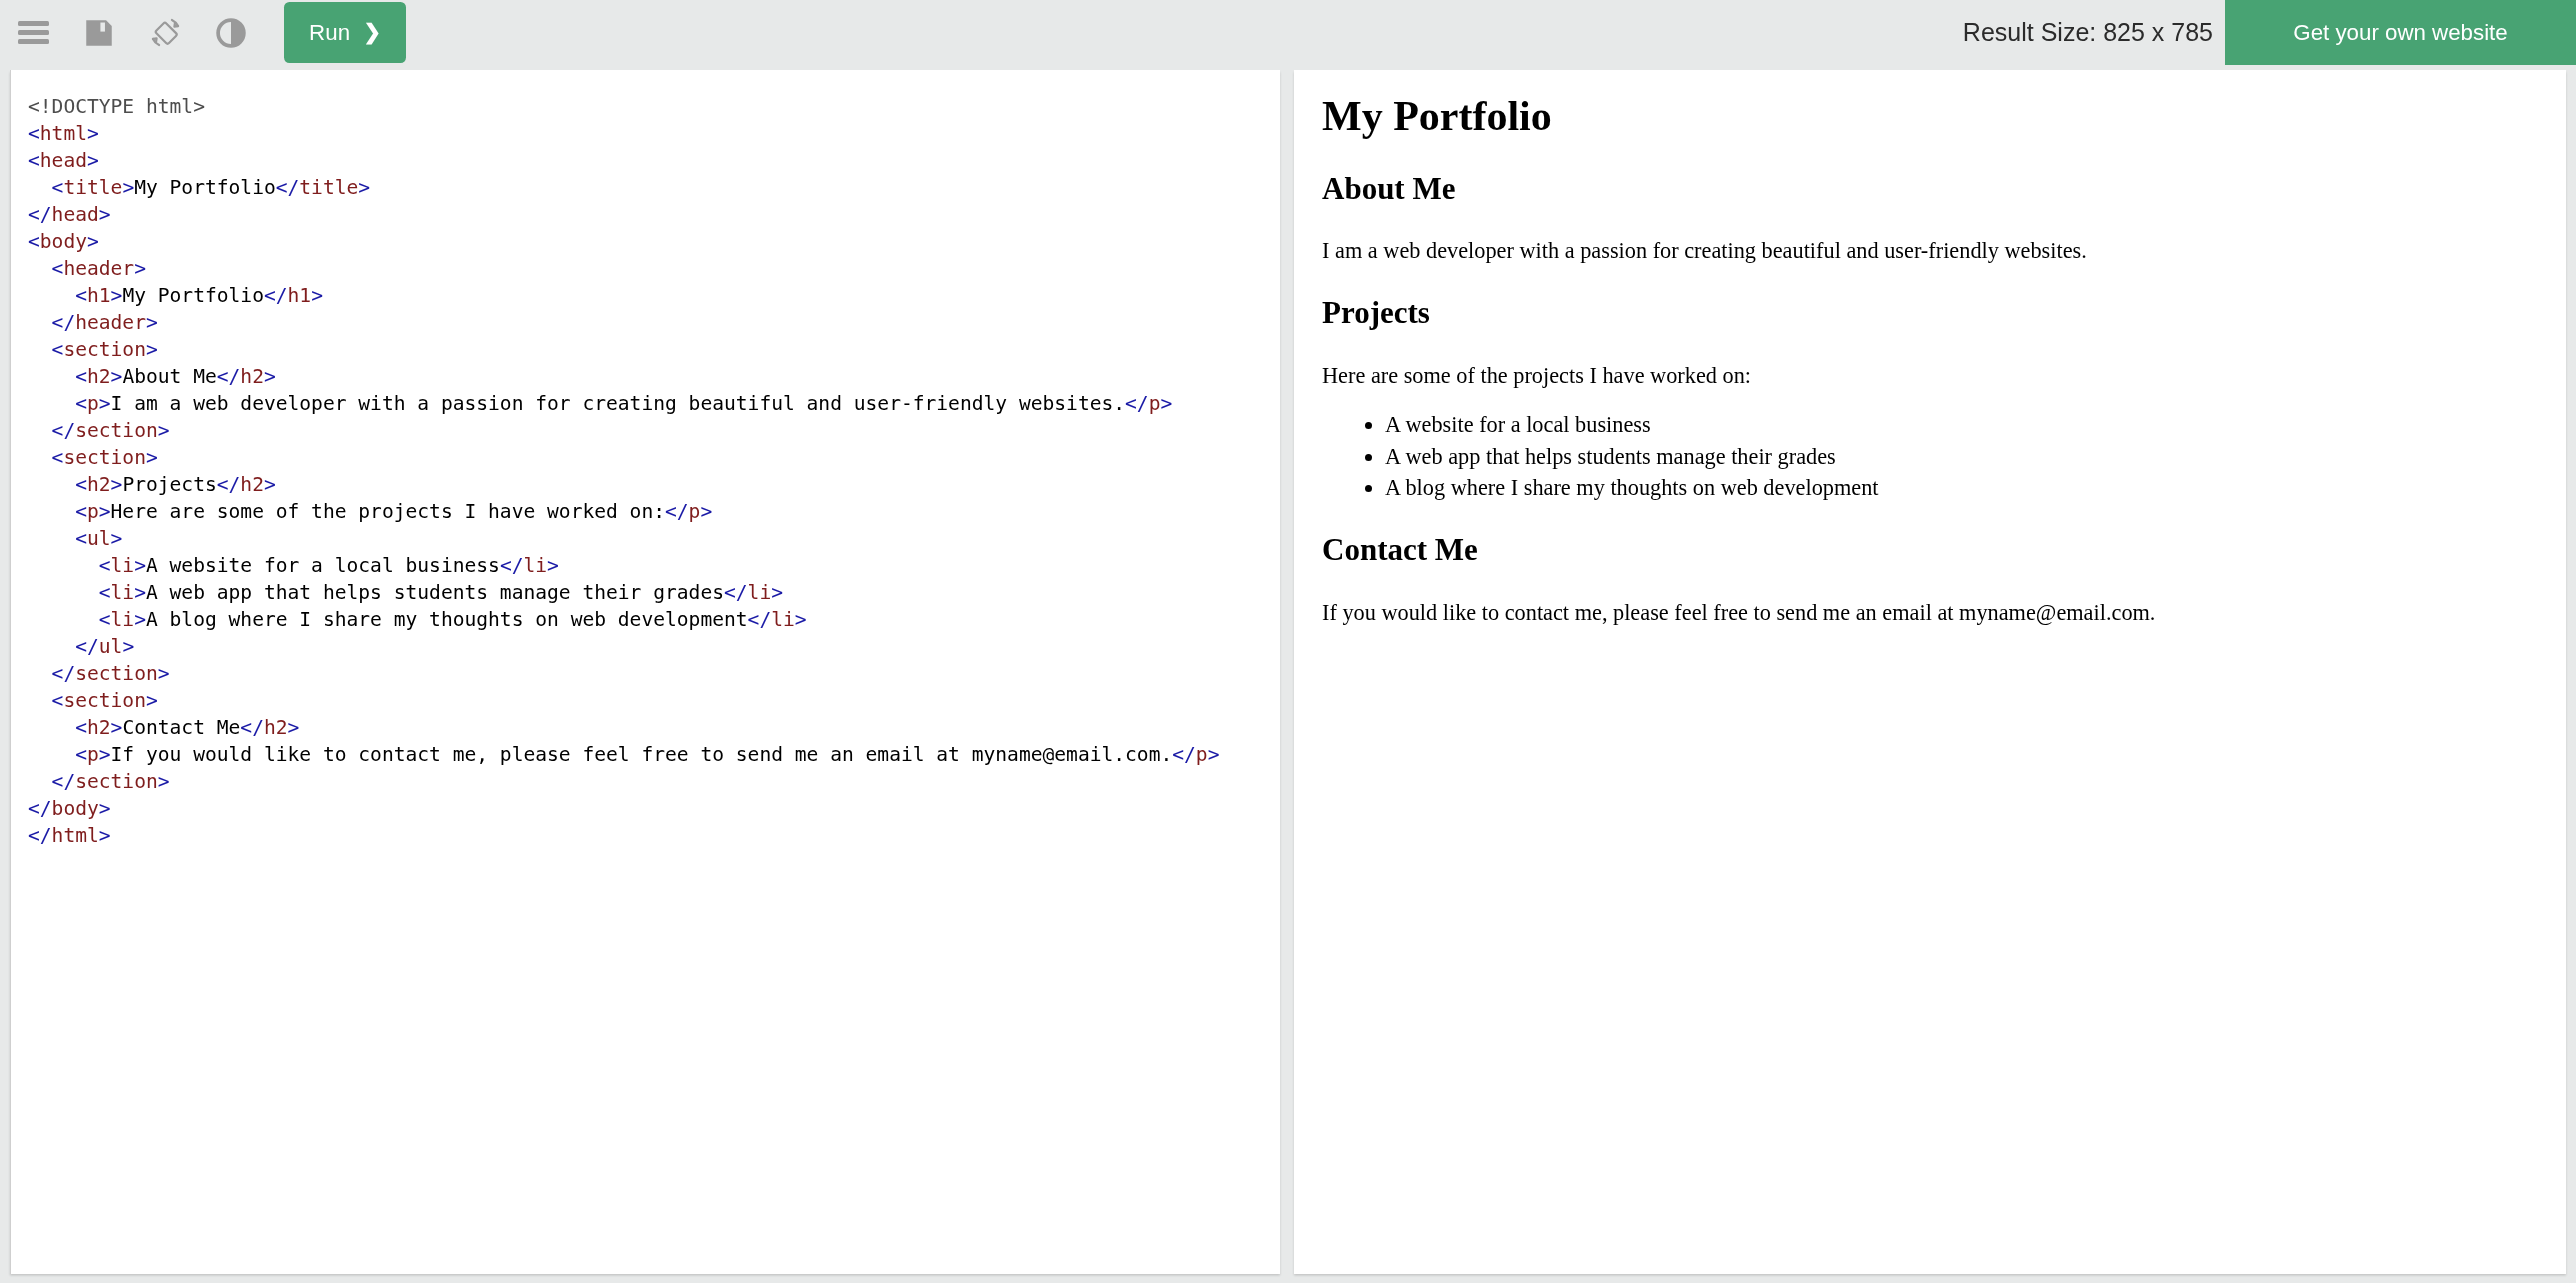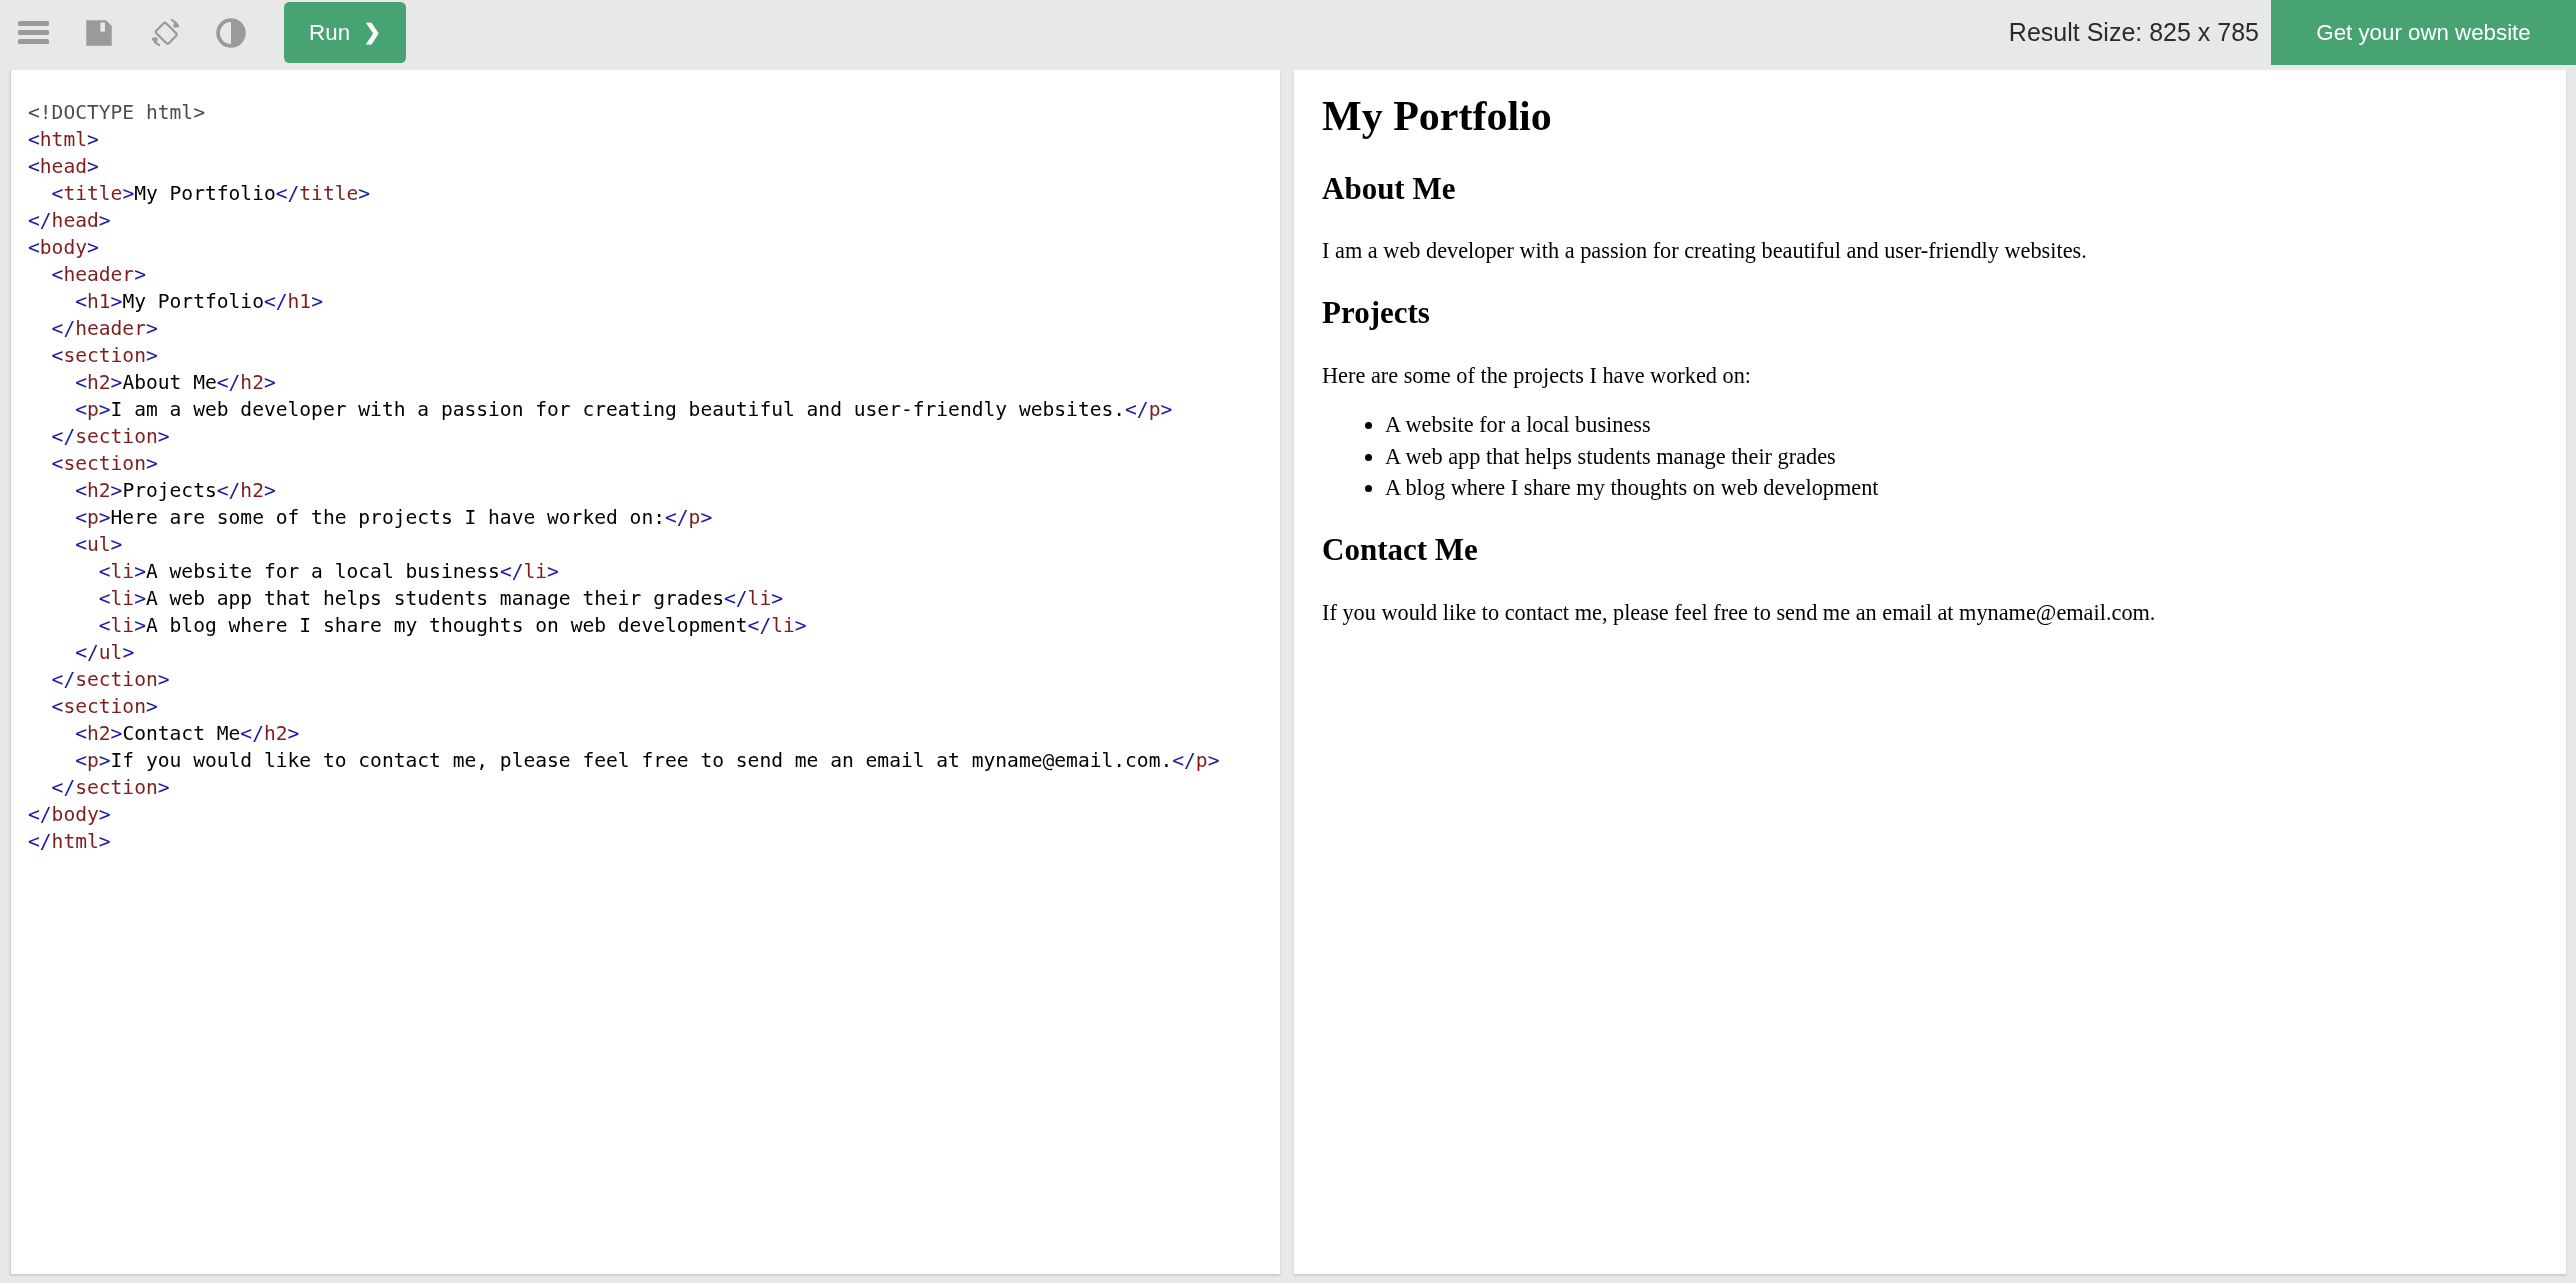--- a/index.html
+++ b/index.html
@@ -83,21 +83,21 @@
     height: 65px;
   }
   #result-size {
     color: #2b2b2b;
     font-size: 25px;
     font-family: "Liberation Sans", sans-serif;
     margin-right: 12px;
     white-space: nowrap;
   }
   #get-website-button {
-    width: 305px;
+    width: 351px;
     height: 65px;
     background: #48a373;
     color: #ffffff;
     font-size: 22.3px;
     font-family: "Liberation Sans", sans-serif;
     display: flex;
     align-items: center;
     justify-content: center;
     cursor: pointer;
     border: none;
@@ -119,21 +119,21 @@
     width: 1270px;
     height: 1204px;
     background: #ffffff;
     box-sizing: border-box;
     border-left: 0.8px solid #cfcfcf;
     box-shadow: 0 1.5px 2.3px rgba(0,0,0,0.16);
     overflow: hidden;
   }
 
   #code-area {
-    padding: 29px 0 0 17px;
+    padding: 23px 0 0 17px;
     font-family: "DejaVu Sans Mono", "Liberation Mono", monospace;
     font-size: 19.6px;
     line-height: 27px;
     white-space: pre-wrap;
     word-break: break-word;
     color: #000000;
     tab-size: 2;
   }
   .tok-punct { color: #1a1aa6; }
   .tok-tag   { color: #7f1d1d; }

